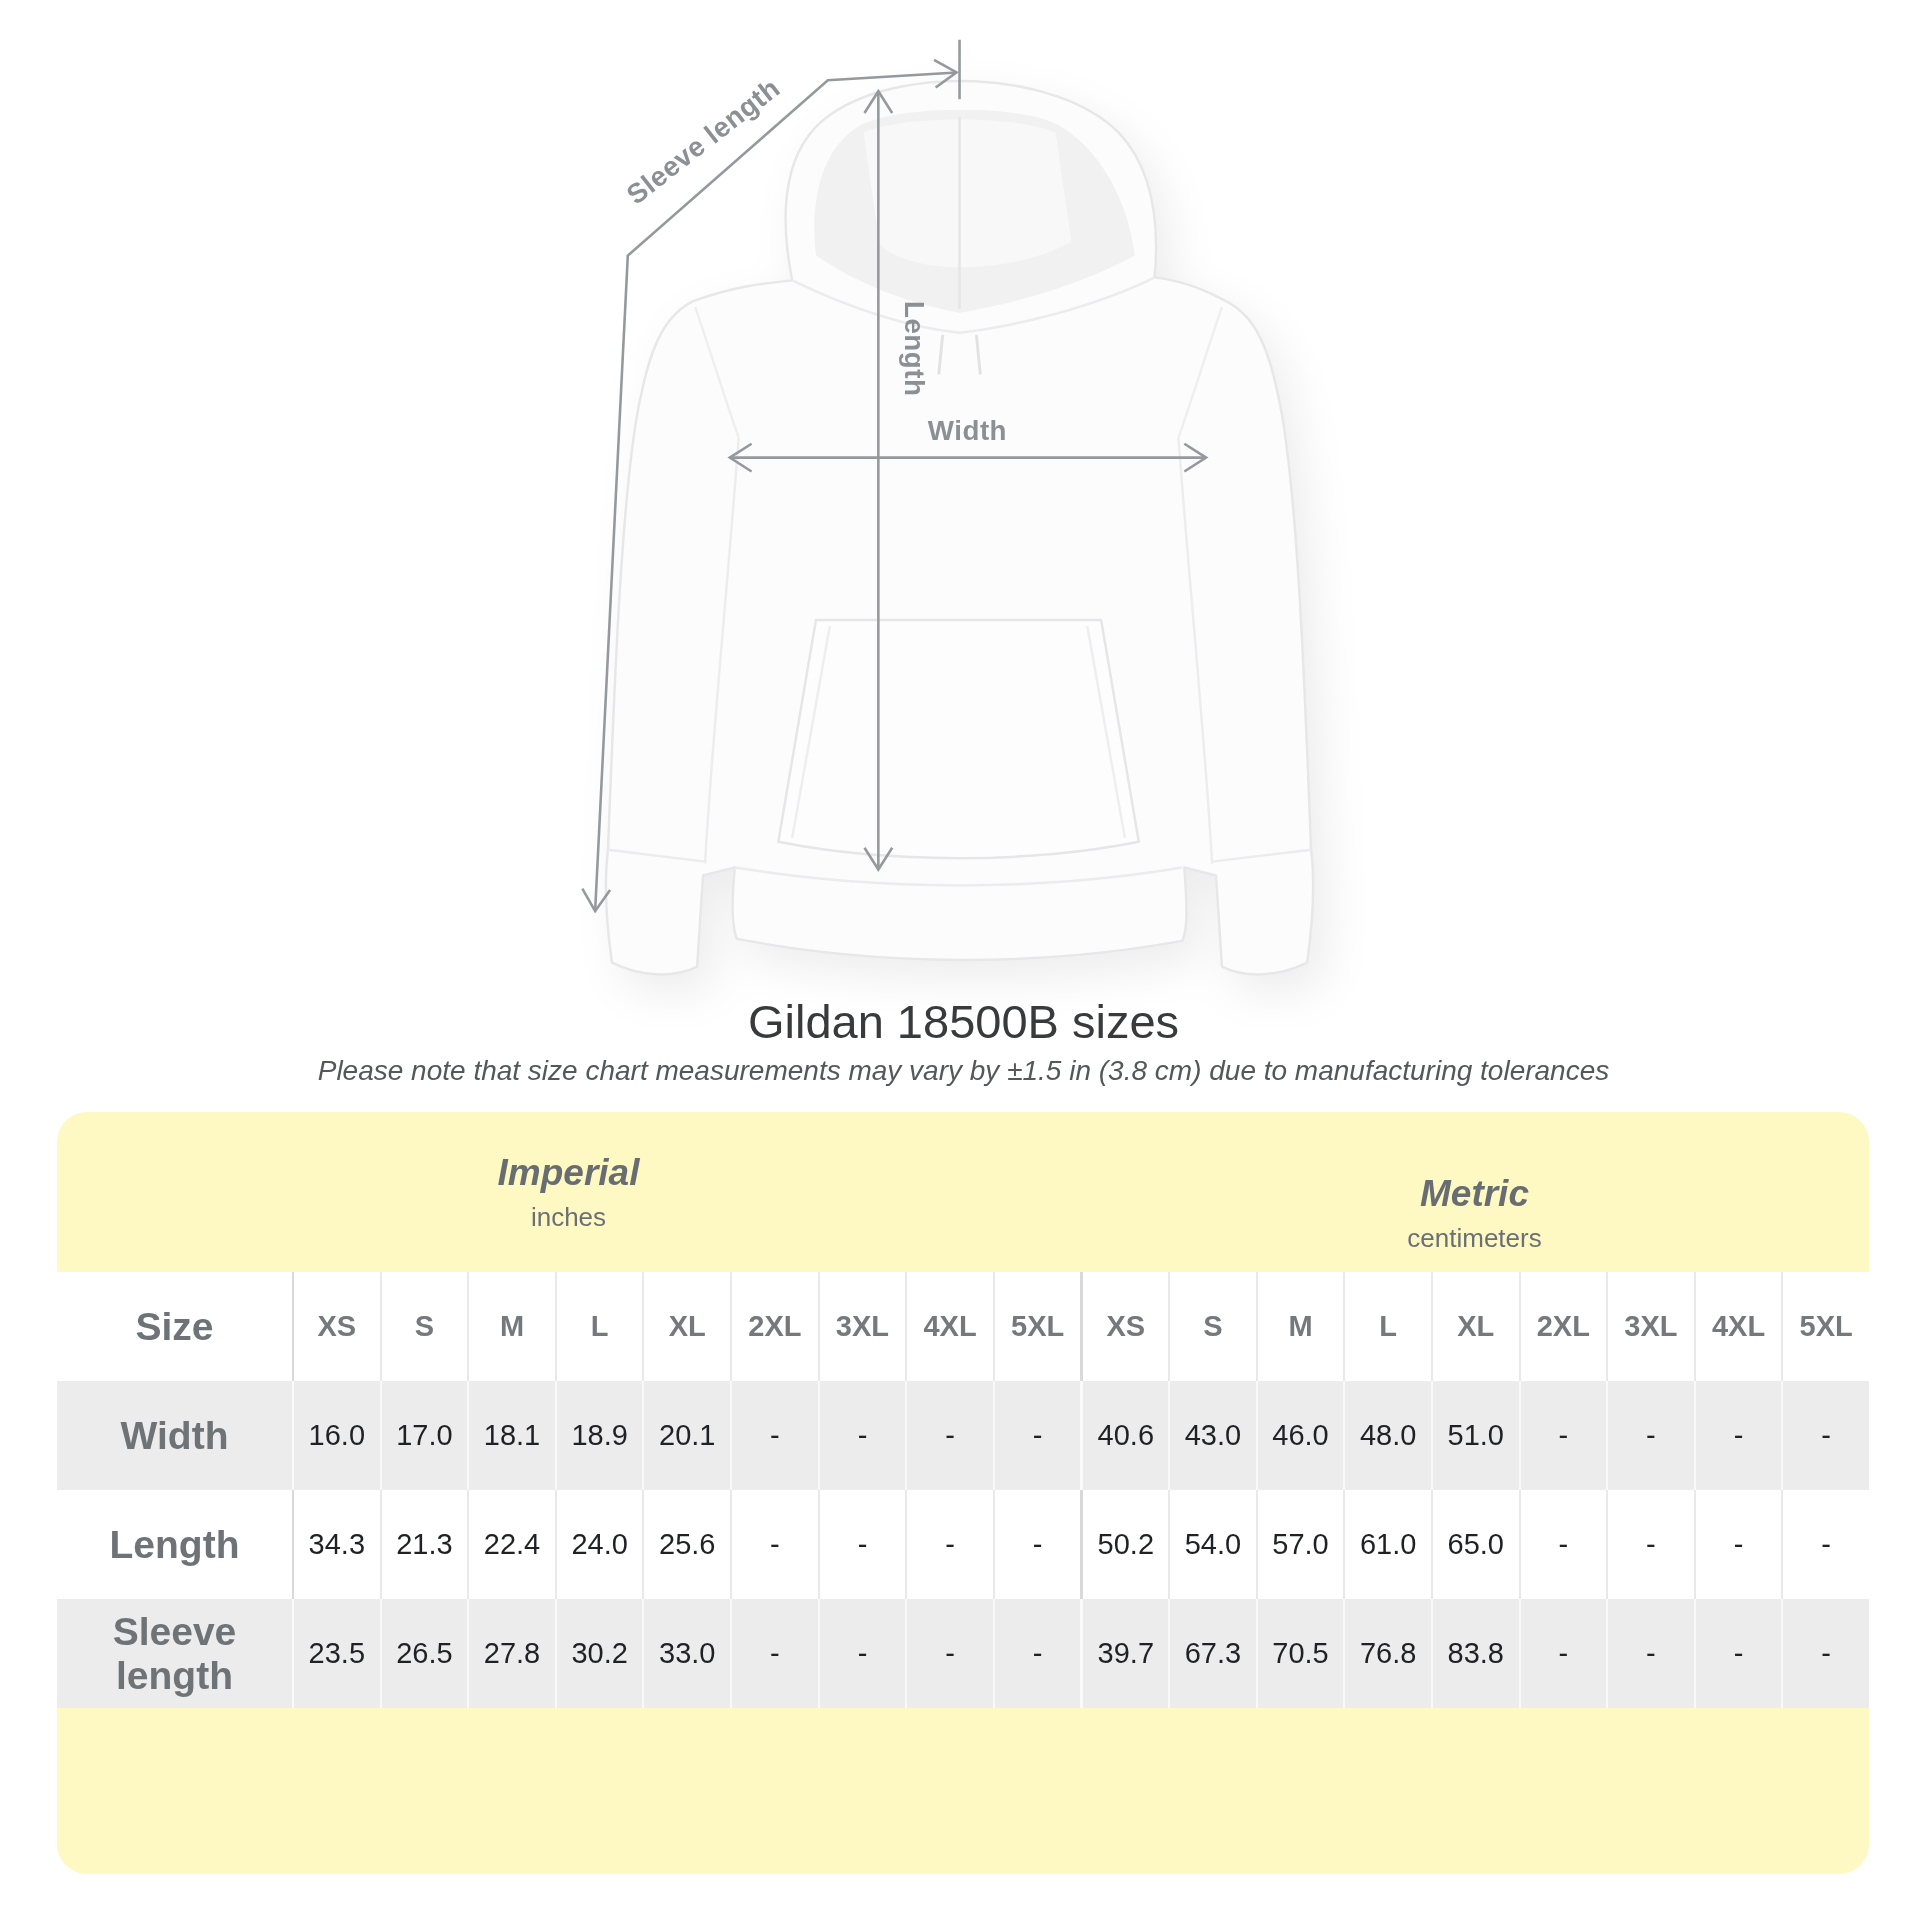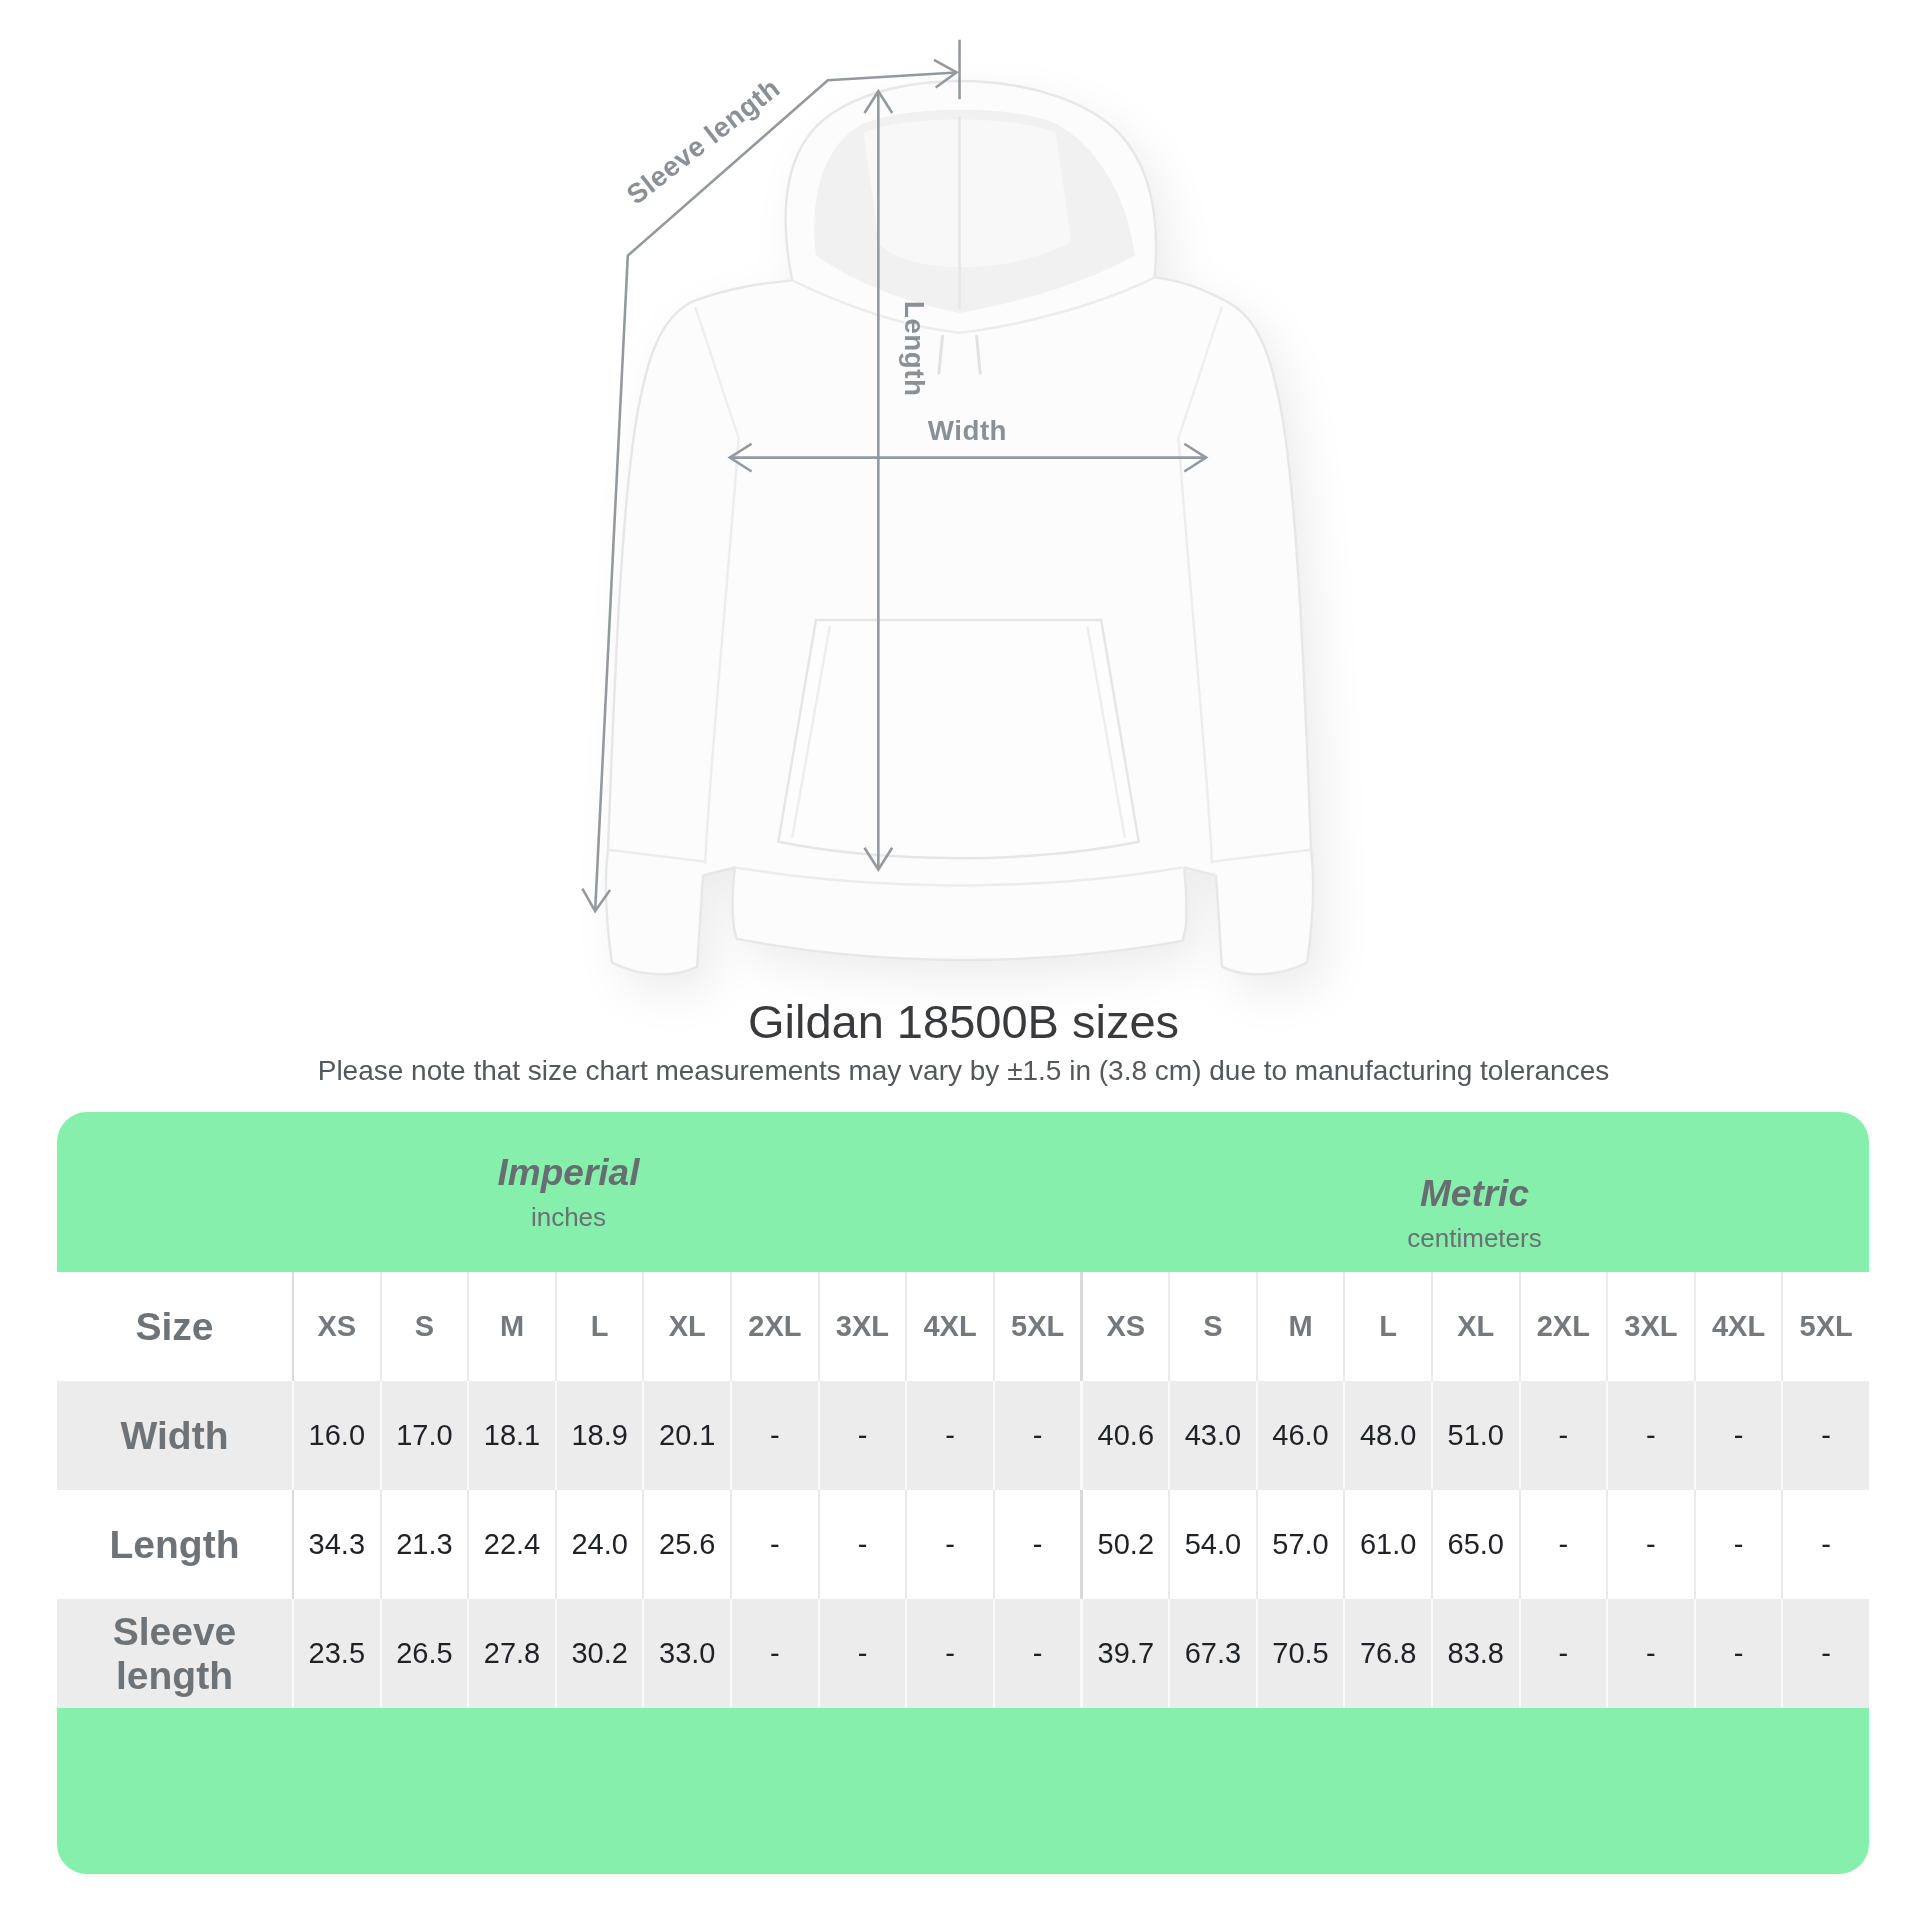--- a/index.html
+++ b/index.html
@@ -9,25 +9,25 @@
   }
   
   .diagram{position:absolute;left:0;top:0;width:1927px;height:1040px;}
   .garment{filter:drop-shadow(14px 18px 22px rgba(0,0,0,0.07));}
   .ann{stroke:#94999d;stroke-width:2.6;fill:none;}
   .ann-text{fill:#8b9095;font-size:28px;font-family:"Liberation Sans",sans-serif;font-weight:bold;letter-spacing:.5px;}
   
   .title{position:absolute;top:994px;left:0;width:100%;text-align:center;
     font-size:47px;font-weight:normal;color:#393a3c;}
   .subtitle{position:absolute;top:1055px;left:0;width:100%;text-align:center;
-    font-size:28px;color:#55585a;}
+    font-size:28px;font-style:italic;color:#55585a;}
   
   .size-table-wrap{
     position:absolute;left:57px;top:1112px;width:1812px;height:762px;
-    background:#86efac;border-radius:30px;overflow:hidden;
+    background:#fef9c3;border-radius:30px;overflow:hidden;
   }
   .unit-band{display:flex;height:160px;}
   .unit-block{display:flex;flex-direction:column;align-items:center;justify-content:center;}
   .unit-imperial{width:1023px;}
   .unit-metric{flex:1;margin-top:42px;}
   .unit-name{font-size:37px;font-weight:bold;font-style:italic;color:#686d72;}
   .unit-sub{font-size:26px;color:#6b7075;margin-top:8px;}
   table.sizes{width:1812px;table-layout:fixed;border-collapse:separate;border-spacing:0;}
   table.sizes th,table.sizes td{height:109px;text-align:center;vertical-align:middle;padding:0;}
   tr.plain{background:#ffffff;--sep:#e9e9e9;--sepStrong:#d9d9d9;}

